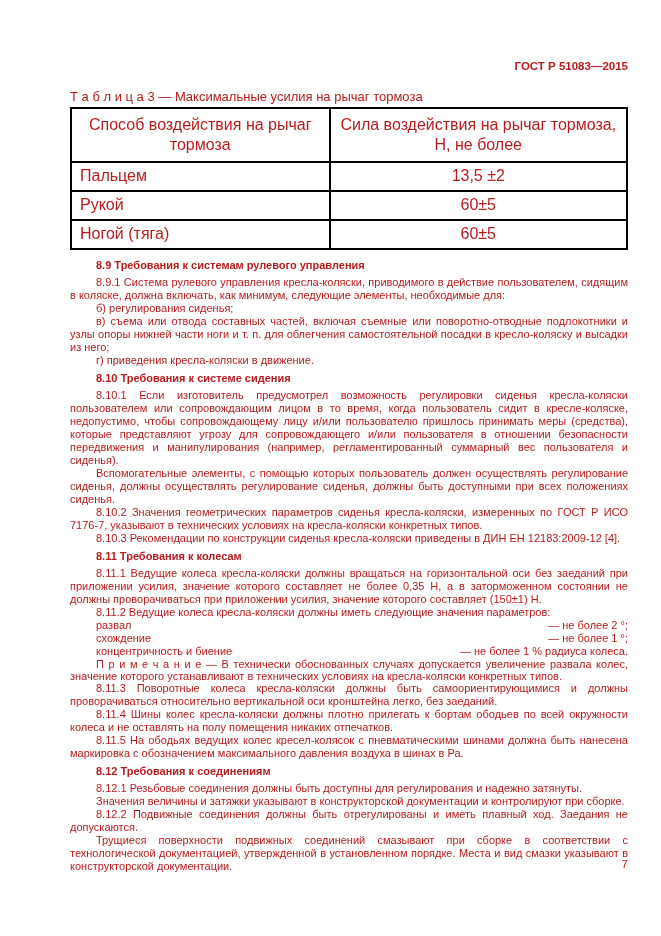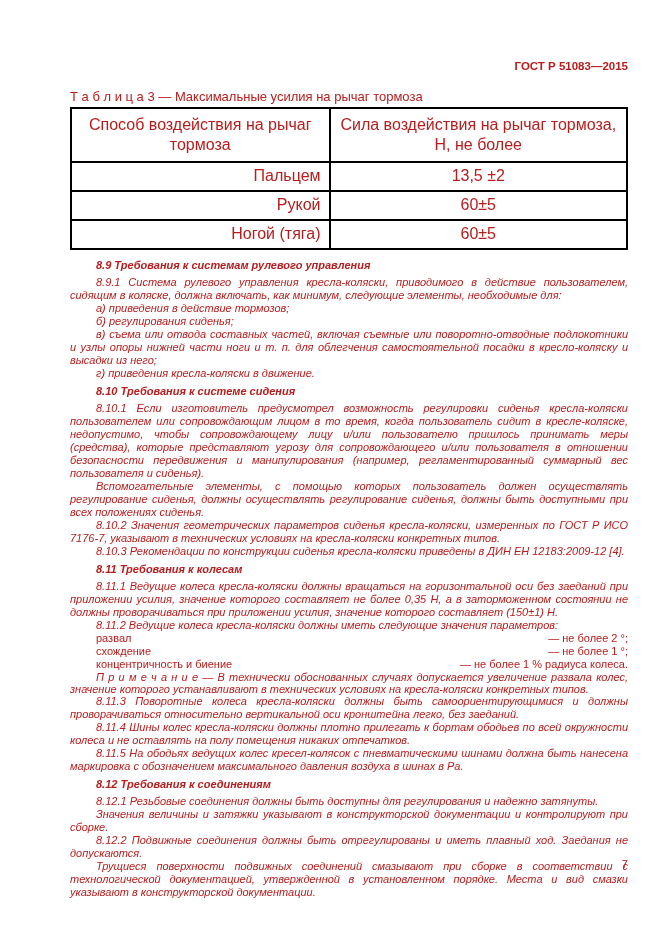--- a/index.html
+++ b/index.html
@@ -30,21 +30,20 @@
     margin-bottom: 3px;
   }
   table.force-table {
     width: 100%;
     border-collapse: collapse;
     font-size: 16px;
   }
   table.force-table th,
   table.force-table td {
     border: 2px solid #000000;
-    text-align: right;
   }
   table.force-table th {
     font-weight: normal;
     text-align: center;
     padding: 6px 8px;
     line-height: 1.25;
   }
   table.force-table td {
     padding: 4px 8px 5px 8px;
   }
@@ -59,21 +58,20 @@
   }
   .body-text .heading {
     font-weight: bold;
     text-indent: 26px;
     text-align: left;
     margin: 5px 0 4px 0;
   }
   .body-text p {
     margin: 0;
     text-indent: 26px;
-    font-style: italic;
   }
   .param-row {
     display: flex;
     padding-left: 26px;
     text-align: left;
     justify-content: space-between;
   }
   .param-term {
     width: 160px;
     flex-shrink: 0;
@@ -127,21 +125,20 @@
           <td>Ногой (тяга)</td>
           <td class="center">60±5</td>
         </tr>
       </tbody>
     </table>
 
     <div class="body-text">
 
       <p class="heading">8.9 Требования к системам рулевого управления</p>
       <p>8.9.1 Система рулевого управления кресла-коляски, приводимого в действие пользователем, сидящим в коляске, должна включать, как минимум, следующие элементы, необходимые для:</p>
-      <p>а) приведения в действие тормозов;</p>
       <p>б) регулирования сиденья;</p>
       <p>в) съема или отвода составных частей, включая съемные или поворотно-отводные подлокотники и узлы опоры нижней части ноги и т. п. для облегчения самостоятельной посадки в кресло-коляску и высадки из него;</p>
       <p>г) приведения кресла-коляски в движение.</p>
 
       <p class="heading">8.10 Требования к системе сидения</p>
       <p>8.10.1 Если изготовитель предусмотрел возможность регулировки сиденья кресла-коляски пользователем или сопровождающим лицом в то время, когда пользователь сидит в кресле-коляске, недопустимо, чтобы сопровождающему лицу и/или пользователю пришлось принимать меры (средства), которые представляют угрозу для сопровождающего и/или пользователя в отношении безопасности передвижения и манипулирования (например, регламентированный суммарный вес пользователя и сиденья).</p>
       <p>Вспомогательные элементы, с помощью которых пользователь должен осуществлять регулирование сиденья, должны осуществлять регулирование сиденья, должны быть доступными при всех положениях сиденья.</p>
       <p>8.10.2 Значения геометрических параметров сиденья кресла-коляски, измеренных по ГОСТ Р ИСО 7176-7, указывают в технических условиях на кресла-коляски конкретных типов.</p>
       <p>8.10.3 Рекомендации по конструкции сиденья кресла-коляски приведены в ДИН ЕН 12183:2009-12 [4].</p>
 

